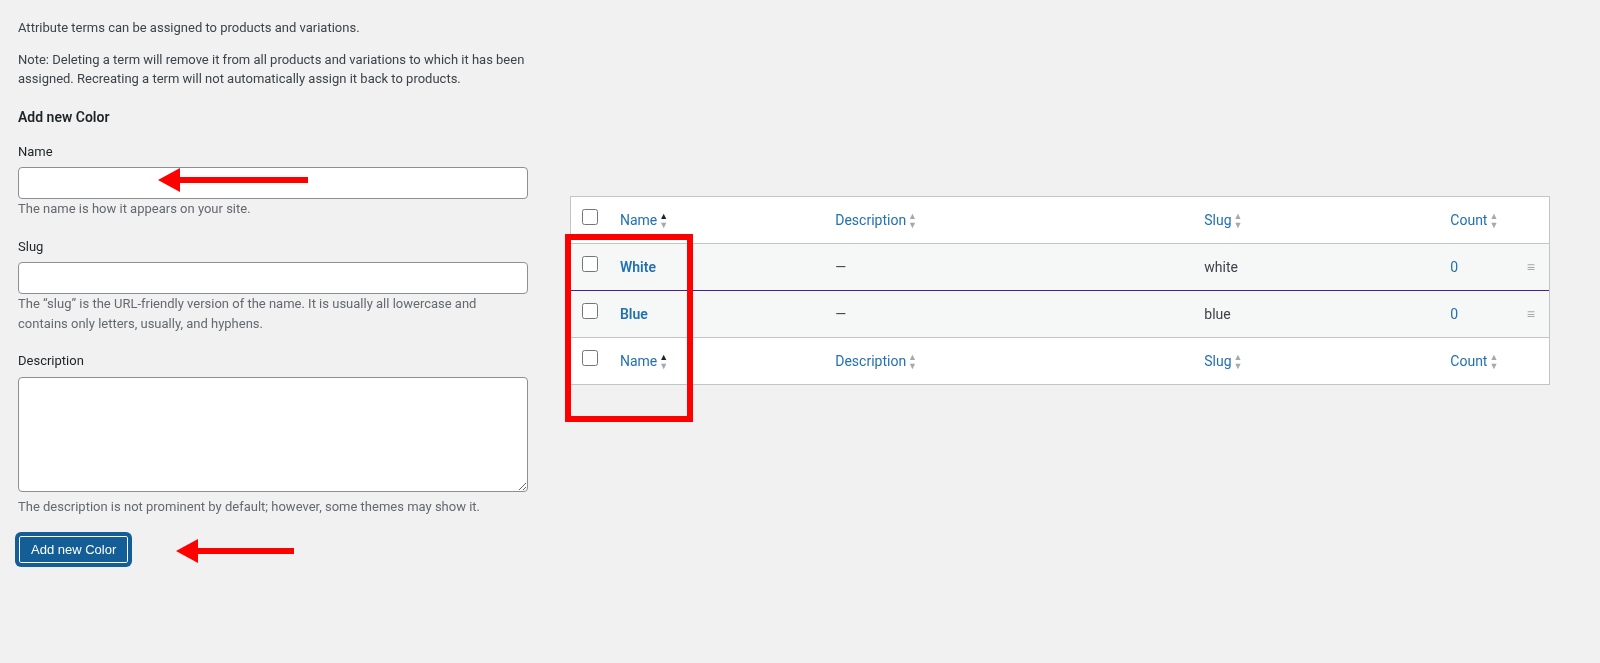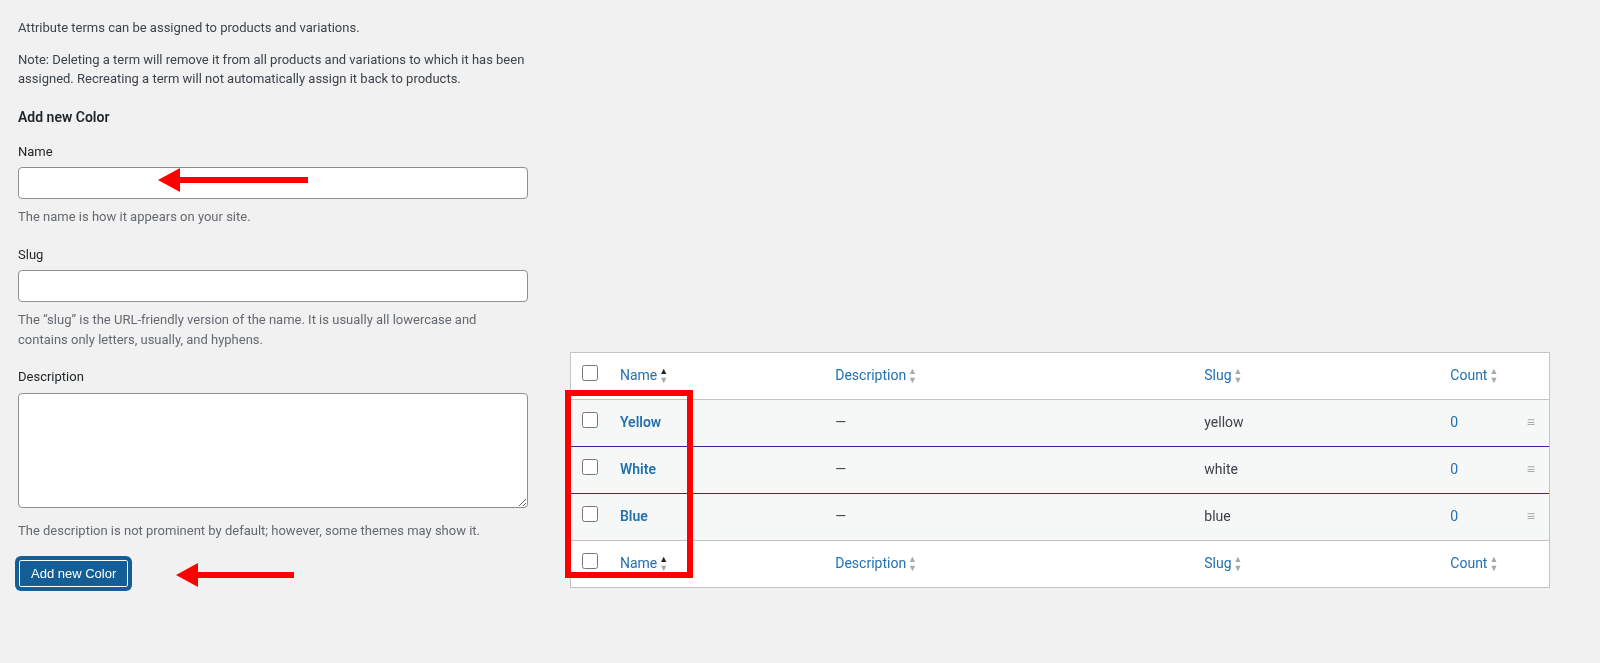--- a/index.html
+++ b/index.html
@@ -6,21 +6,21 @@
   body {
     font-family: -apple-system, BlinkMacSystemFont, "Segoe UI", Roboto, Helvetica, Arial, sans-serif;
     background: #f1f1f1;
     color: #3c434a;
     font-size: 13px;
     line-height: 1.5;
     padding: 18px 0 18px 18px;
   }
   .wrap {
     display: flex;
-    align-items: flex-end;
+    align-items: center;
     gap: 42px;
   }
   .left-col { width: 510px; flex: 0 0 510px; }
   .right-col { flex: 1; padding-right: 50px; }
 
   .intro p { margin-bottom: 12px; }
 
   h2.add-new {
     font-size: 14px;
     font-weight: 600;
@@ -50,21 +50,20 @@
     height: 115px;
     padding: 6px 8px;
     border: 1px solid #8c8f94;
     border-radius: 4px;
     background: #fff;
     font-size: 14px;
     color: #2c3338;
     resize: both;
   }
   .form-field p.help {
-    margin-top: 8px;
     color: #646970;
     font-size: 13px;
   }
 
   .submit-row { position: relative; }
   .button-primary {
     display: inline-block;
     background: #135e96;
     border: 1px solid #135e96;
     color: #fff;
@@ -208,28 +207,20 @@
           <th class="name-col"><a><span>Name</span><span class="sort-caret"><span class="up active">▲</span><span class="down">▼</span></span></a></th>
           <th class="desc-col"><a><span>Description</span><span class="sort-caret"><span class="up">▲</span><span class="down">▼</span></span></a></th>
           <th class="slug-col"><a><span>Slug</span><span class="sort-caret"><span class="up">▲</span><span class="down">▼</span></span></a></th>
           <th class="count-col"><a><span>Count</span><span class="sort-caret"><span class="up">▲</span><span class="down">▼</span></span></a></th>
           <th class="drag-col"></th>
         </tr>
       </thead>
       <tbody>
         <tr>
           <td class="cb-col"><input type="checkbox" style=""></td>
-          <td class="name"><a>Yellow</a></td>
-          <td>—</td>
-          <td>yellow</td>
-          <td class="count"><a>0</a></td>
-          <td class="drag-col"><span class="drag-icon">≡</span></td>
-        </tr>
-        <tr>
-          <td class="cb-col"><input type="checkbox" style=""></td>
           <td class="name"><a>White</a></td>
           <td>—</td>
           <td>white</td>
           <td class="count"><a>0</a></td>
           <td class="drag-col"><span class="drag-icon">≡</span></td>
         </tr>
         <tr>
           <td class="cb-col"><input type="checkbox" style=""></td>
           <td class="name"><a>Blue</a></td>
           <td>—</td>

